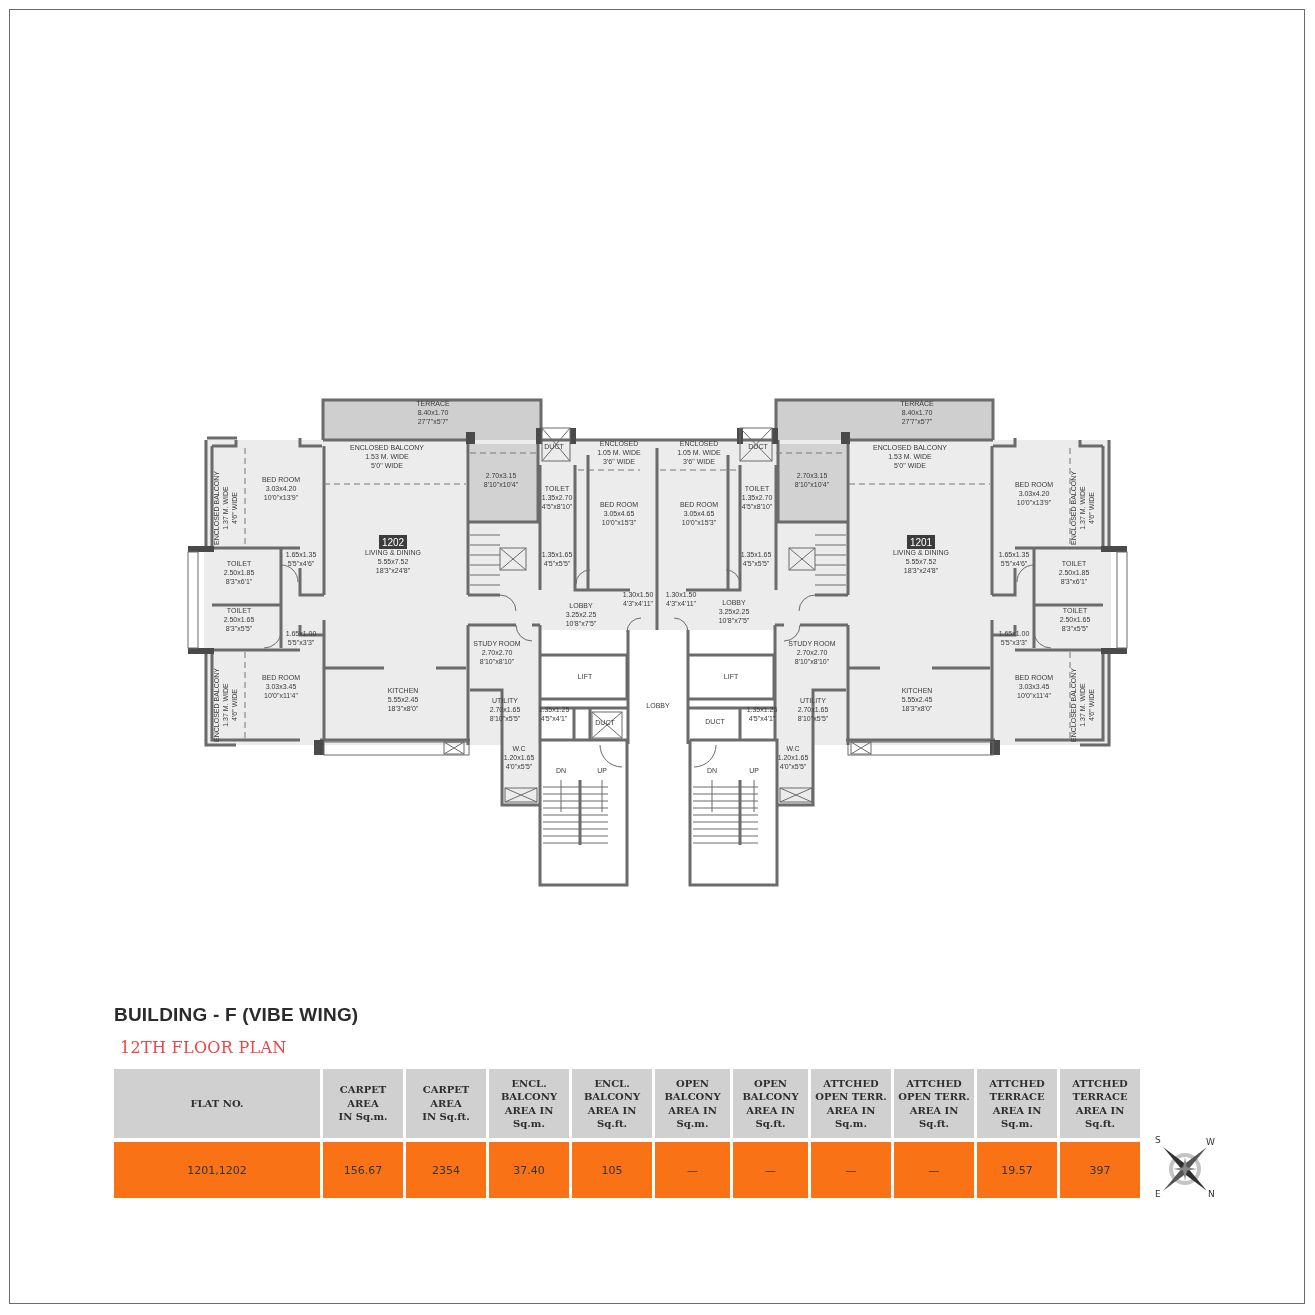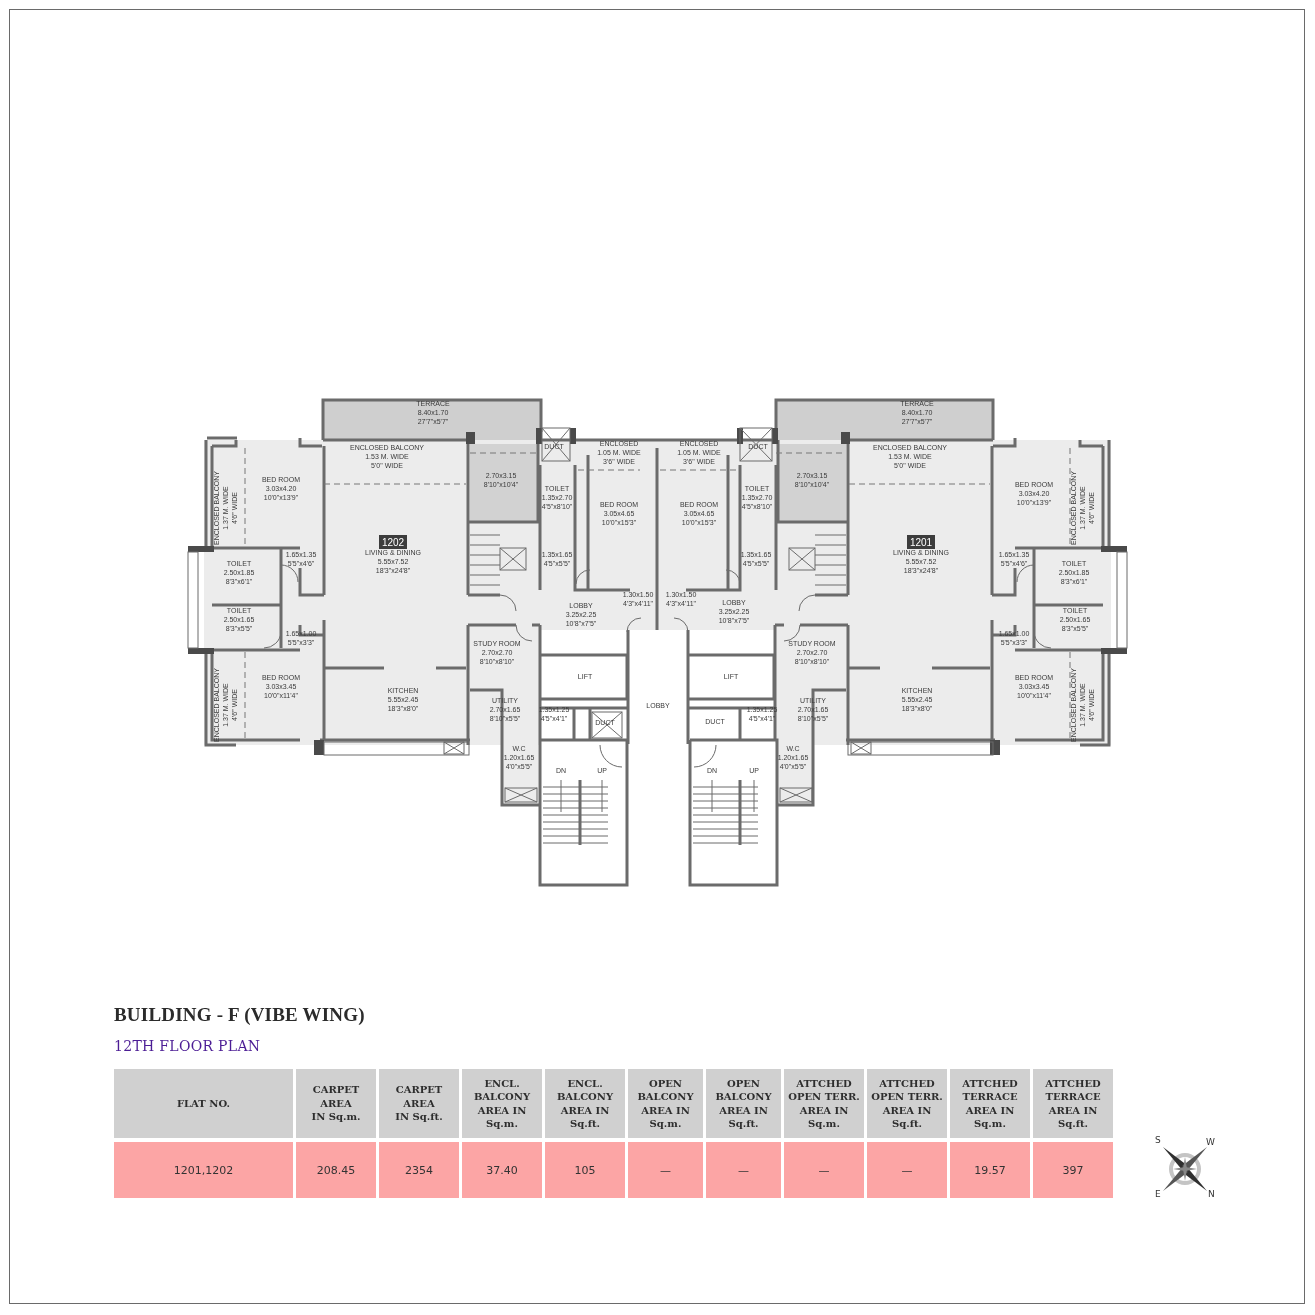--- a/index.html
+++ b/index.html
@@ -1,24 +1,24 @@
 <!DOCTYPE html>
 <html><head>
 <meta charset="utf-8">
 <style>
   html,body{margin:0;padding:0;background:#fff;}
   body{width:1315px;height:1315px;position:relative;overflow:hidden;font-family:"DejaVu Sans",sans-serif;}
   .frame{position:absolute;left:9px;top:9px;width:1296px;height:1295px;border:1px solid #6a6a6a;box-sizing:border-box;}
   #plan{position:absolute;left:0;top:0;}
   .lbl{font-family:"Liberation Sans",sans-serif;font-size:7px;fill:#3a3a3a;text-anchor:middle;}
-  .title{position:absolute;left:114px;top:1004px;font-family:Liberation Serif, serif;font-weight:bold;font-size:19px;color:#2b2b2b;letter-spacing:0.2px;text-align:center;}
-  .subtitle{position:absolute;left:114px;top:1038px;font-family:"DejaVu Serif",serif;font-size:14px;color:#4c1d95;letter-spacing:0.3px;}
+  .title{position:absolute;left:114px;top:1004px;font-family:Liberation Sans, sans-serif;font-weight:bold;font-size:19px;color:#2b2b2b;letter-spacing:0.2px;text-align:center;}
+  .subtitle{position:absolute;left:120px;top:1038px;font-family:"DejaVu Serif",serif;font-size:16px;color:#ef4444;letter-spacing:0.3px;}
   table.area{position:absolute;left:114px;top:1069px;border-collapse:separate;border-spacing:3px 0;margin-left:-3px;}
   table.area th{background:#d0d0d0;font-family:"DejaVu Serif",serif;font-weight:bold;font-size:10px;line-height:13.5px;color:#2e2e2e;height:69px;padding:0;text-align:center;vertical-align:middle;}
-  table.area td{background:#fca5a5;font-family:"DejaVu Sans",sans-serif;font-size:11px;color:#333;height:56px;text-align:center;vertical-align:middle;padding:0;border-top:4px solid #fff;}
+  table.area td{background:#f97316;font-family:"DejaVu Sans",sans-serif;font-size:11px;color:#333;height:56px;text-align:center;vertical-align:middle;padding:0;border-top:4px solid #fff;}
   .compass{position:absolute;left:1150px;top:1133px;width:70px;height:72px;}
   .compass span{position:absolute;font-family:"DejaVu Sans",sans-serif;font-size:9px;color:#333;}
 </style>
 </head>
 <body>
 
 <div class="frame"></div>
 
 <svg id="plan" width="1315" height="1000" viewBox="0 0 1315 1000" xmlns="http://www.w3.org/2000/svg">
   <g id="plan-fills">
@@ -248,37 +248,37 @@
       <text class="lbl" x="917" y="702"><tspan x="917" dy="-9">KITCHEN</tspan><tspan x="917" dy="9">5.55x2.45</tspan><tspan x="917" dy="9">18'3"x8'0"</tspan></text>
     </g>
 </svg>
 
 <div class="title">BUILDING - F (VIBE WING)</div>
 <div class="subtitle">12TH FLOOR PLAN</div>
 
 <table class="area">
   <thead>
       <tr id="thead-row">
-        <th style="width: 179px; text-align: center;">FLAT NO.</th>
+        <th style="width: 206px; text-align: center;">FLAT NO.</th>
         <th style="width: 80px;">CARPET<br>AREA<br>IN Sq.m.</th>
         <th style="width: 80px;">CARPET<br>AREA<br>IN Sq.ft.</th>
         <th style="width: 80px;">ENCL.<br>BALCONY<br>AREA IN<br>Sq.m.</th>
         <th style="width: 80px;">ENCL.<br>BALCONY<br>AREA IN<br>Sq.ft.</th>
         <th style="width: 75px;">OPEN<br>BALCONY<br>AREA IN<br>Sq.m.</th>
         <th style="width: 75px;">OPEN<br>BALCONY<br>AREA IN<br>Sq.ft.</th>
         <th style="width: 80px;">ATTCHED<br>OPEN TERR.<br>AREA IN<br>Sq.m.</th>
         <th style="width: 80px;">ATTCHED<br>OPEN TERR.<br>AREA IN<br>Sq.ft.</th>
         <th style="width: 80px;">ATTCHED<br>TERRACE<br>AREA IN<br>Sq.m.</th>
         <th style="width: 80px;">ATTCHED<br>TERRACE<br>AREA IN<br>Sq.ft.</th>
       </tr>
     </thead>
   <tbody id="tbody">
       <tr>
         <td>1201,1202</td>
-        <td>208.45</td>
+        <td>156.67</td>
         <td>2354</td>
         <td>37.40</td>
         <td>105</td>
         <td>—</td>
         <td>—</td>
         <td>—</td>
         <td>—</td>
         <td>19.57</td>
         <td>397</td>
       </tr>

